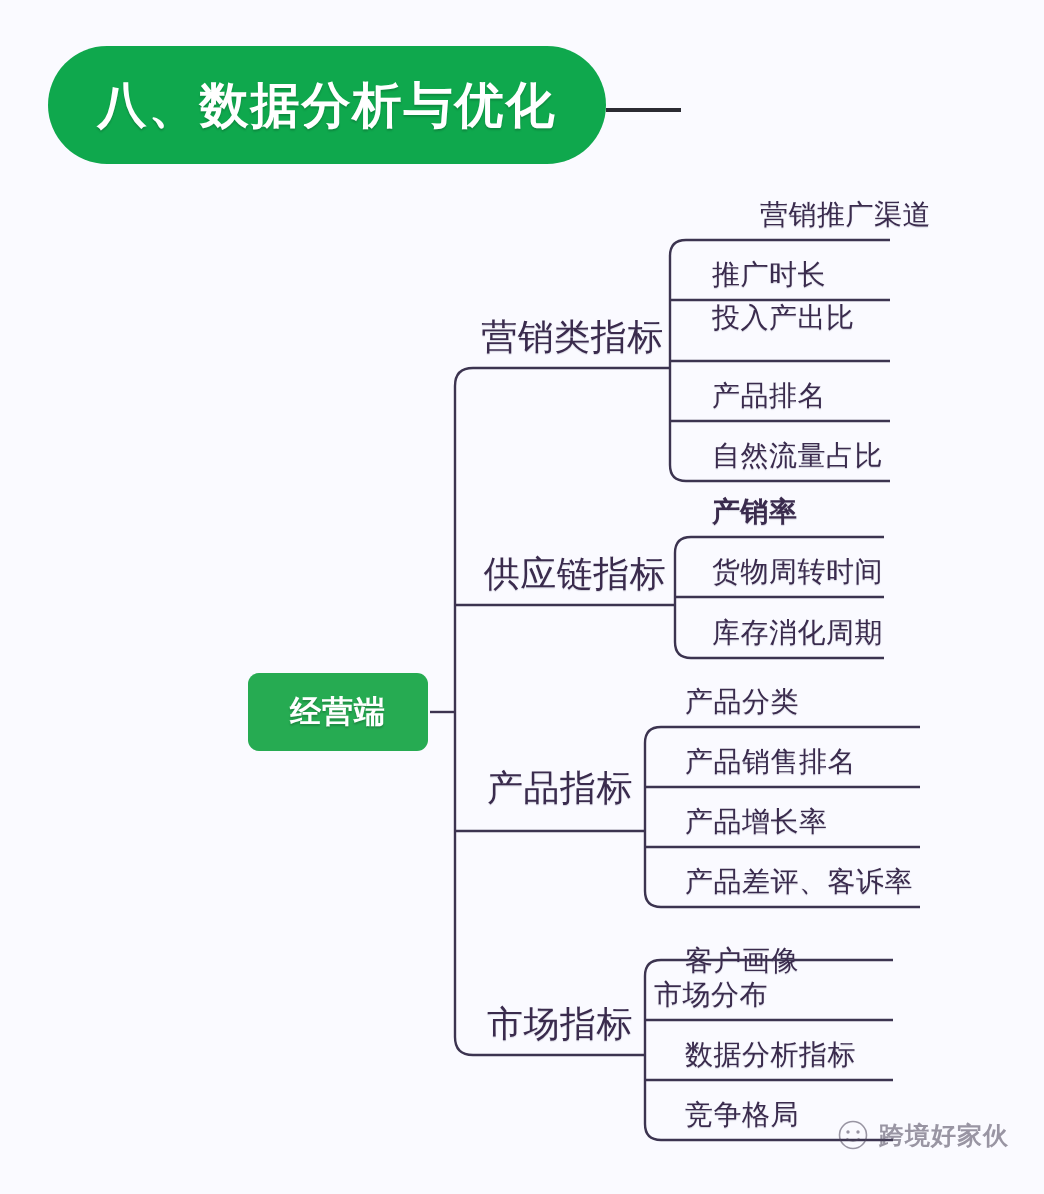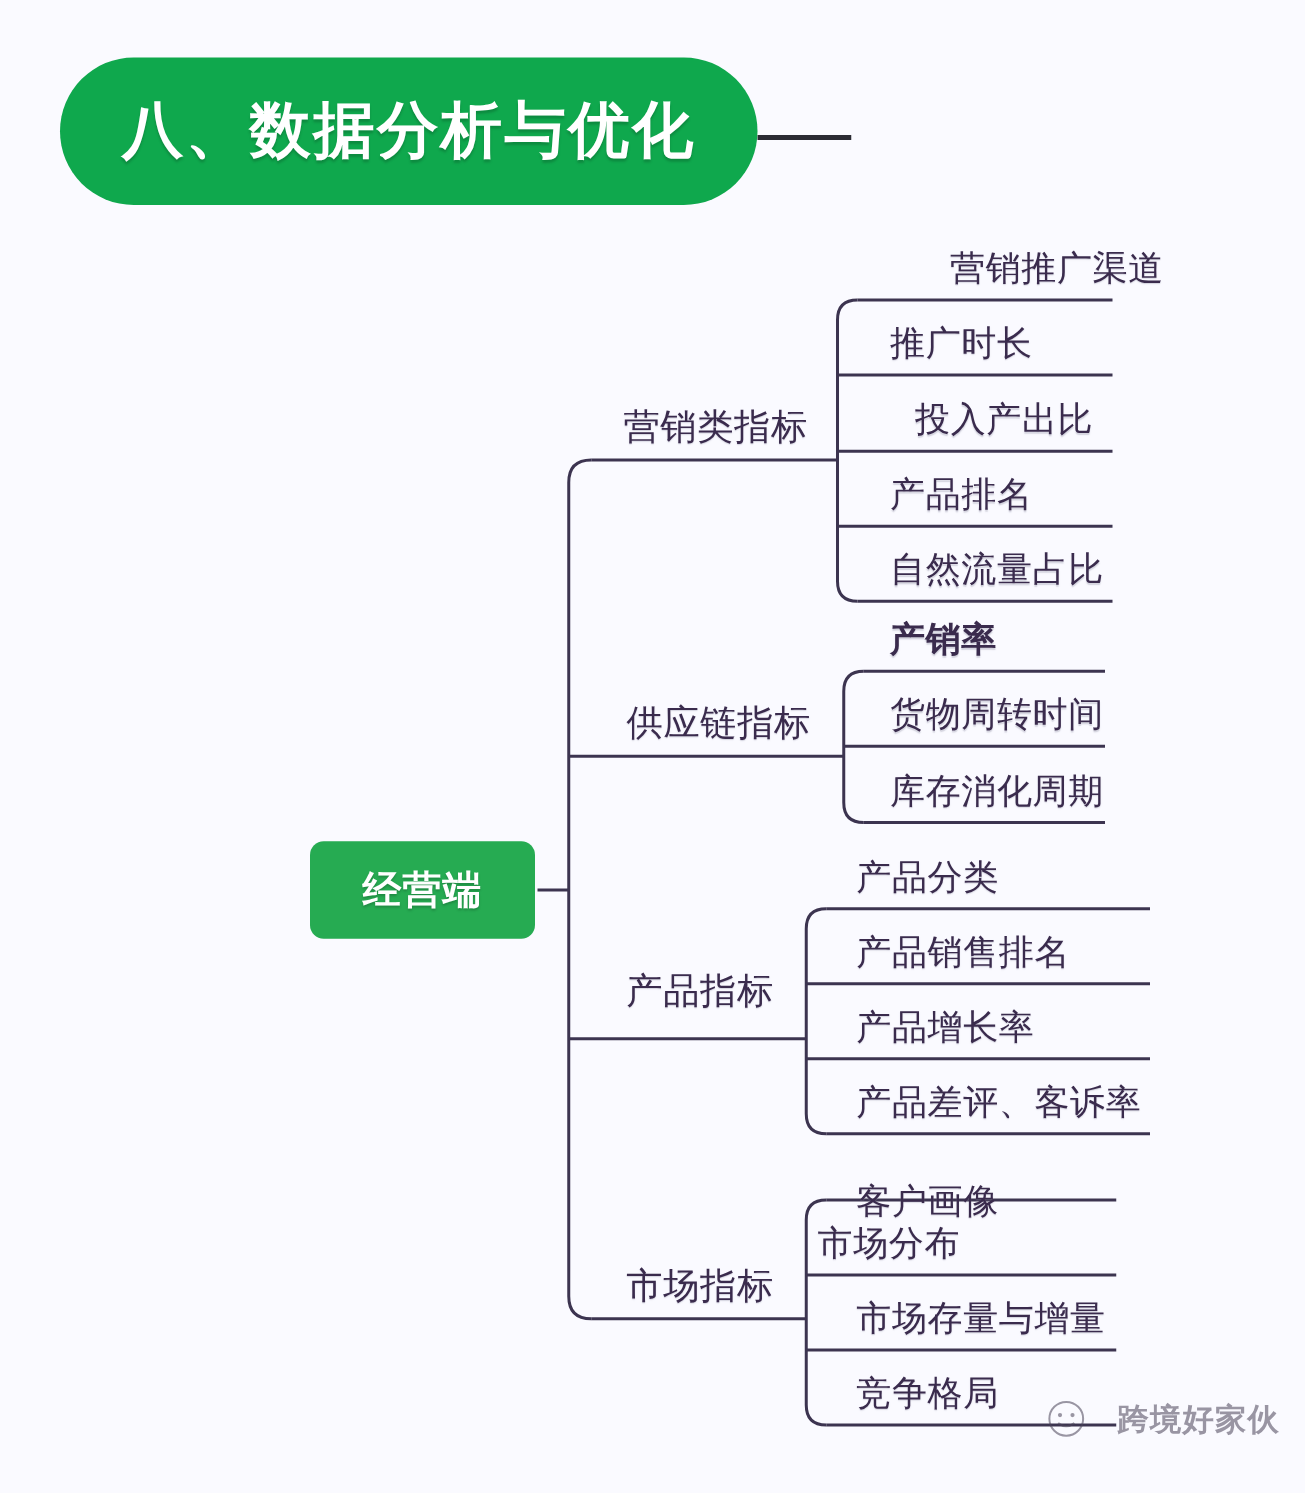--- a/index.html
+++ b/index.html
@@ -67,21 +67,21 @@
     font-weight:bold;
     letter-spacing:1px;
     white-space:nowrap;
     text-shadow:0 2px 2px rgba(0,0,0,.2);
   }
 
   
   .branch-label{
     position:absolute;
     color:#3a2b4d;
-    font-size:29px;
+    font-size:36px;
     white-space:nowrap;
     letter-spacing:.5px;
     text-shadow:0 1px 1px rgba(150,150,170,.4);
     transform:translate(-50%,-100%);
   }
 
   
   .leaf-label{
     position:absolute;
     color:#3a2b4d;
@@ -89,21 +89,21 @@
     white-space:nowrap;
     letter-spacing:.5px;
     text-shadow:0 1px 1px rgba(150,150,170,.4);
     transform:translate(0,-100%);
   }
 
   
   .watermark{
     position:absolute;
     left:836px;top:1118px;
-    display:flex;align-items:center;gap:24px;
+    display:flex;align-items:center;gap:9px;
     opacity:.55;
   }
   .wm-logo{width:34px;height:34px;display:block;}
   .wm-text{
     font-size:25px;
     color:#4a4458;
     white-space:nowrap;
     font-weight:bold;
     letter-spacing:1px;
   }
@@ -153,36 +153,36 @@
 
 
   <div class="node-l1">
     <span class="node-l1-text">经营端</span>
   </div>
 
   <div id="labels">
       <div class="branch-label" style="left: 572.5px; top: 362px;">营销类指标</div>
       <div class="leaf-label" style="left: 712px; top: 234px; margin-left: 48px;">营销推广渠道</div>
       <div class="leaf-label" style="left: 712px; top: 294px;">推广时长</div>
-      <div class="leaf-label" style="left: 712px; top: 355px; margin-left: 20px;">投入产出比</div>
+      <div class="leaf-label" style="left: 712px; top: 337px;">投入产出比</div>
       <div class="leaf-label" style="left: 712px; top: 415px;">产品排名</div>
       <div class="leaf-label" style="left: 712px; top: 475px;">自然流量占比</div>
       <div class="branch-label" style="left: 575px; top: 599px;">供应链指标</div>
       <div class="leaf-label" style="left: 712px; top: 531px; font-weight: bold;">产销率</div>
       <div class="leaf-label" style="left: 712px; top: 591px;">货物周转时间</div>
       <div class="leaf-label" style="left: 712px; top: 652px;">库存消化周期</div>
       <div class="branch-label" style="left: 560px; top: 813px; font-family: Liberation Serif, serif;">产品指标</div>
       <div class="leaf-label" style="left: 685px; top: 721px;">产品分类</div>
       <div class="leaf-label" style="left: 685px; top: 781px;">产品销售排名</div>
       <div class="leaf-label" style="left: 685px; top: 841px;">产品增长率</div>
       <div class="leaf-label" style="left: 685px; top: 901px;">产品差评、客诉率</div>
       <div class="branch-label" style="left: 560px; top: 1049px;">市场指标</div>
       <div class="leaf-label" style="left: 685px; top: 980px;">客户画像</div>
       <div class="leaf-label" style="left: 654px; top: 1014px;">市场分布</div>
-      <div class="leaf-label" style="left: 685px; top: 1074px;">市场存量与增量</div>
+      <div class="leaf-label" style="left: 685px; top: 1074px;">数据分析指标</div>
       <div class="leaf-label" style="left: 685px; top: 1134px;">竞争格局</div>
     </div>
 
   <div class="watermark">
     <svg class="wm-logo" viewBox="0 0 34 34" xmlns="http://www.w3.org/2000/svg">
       <circle cx="17" cy="17" r="13.5" fill="none" stroke="#4a4458" stroke-width="1.6"></circle>
       <circle cx="12" cy="14" r="1.7" fill="#4a4458"></circle>
       <circle cx="22" cy="14" r="1.7" fill="#4a4458"></circle>
       <path d="M10.5 20.5 Q17 25.5 23.5 20.5" fill="none" stroke="#4a4458" stroke-width="1.6"></path>
     </svg>

